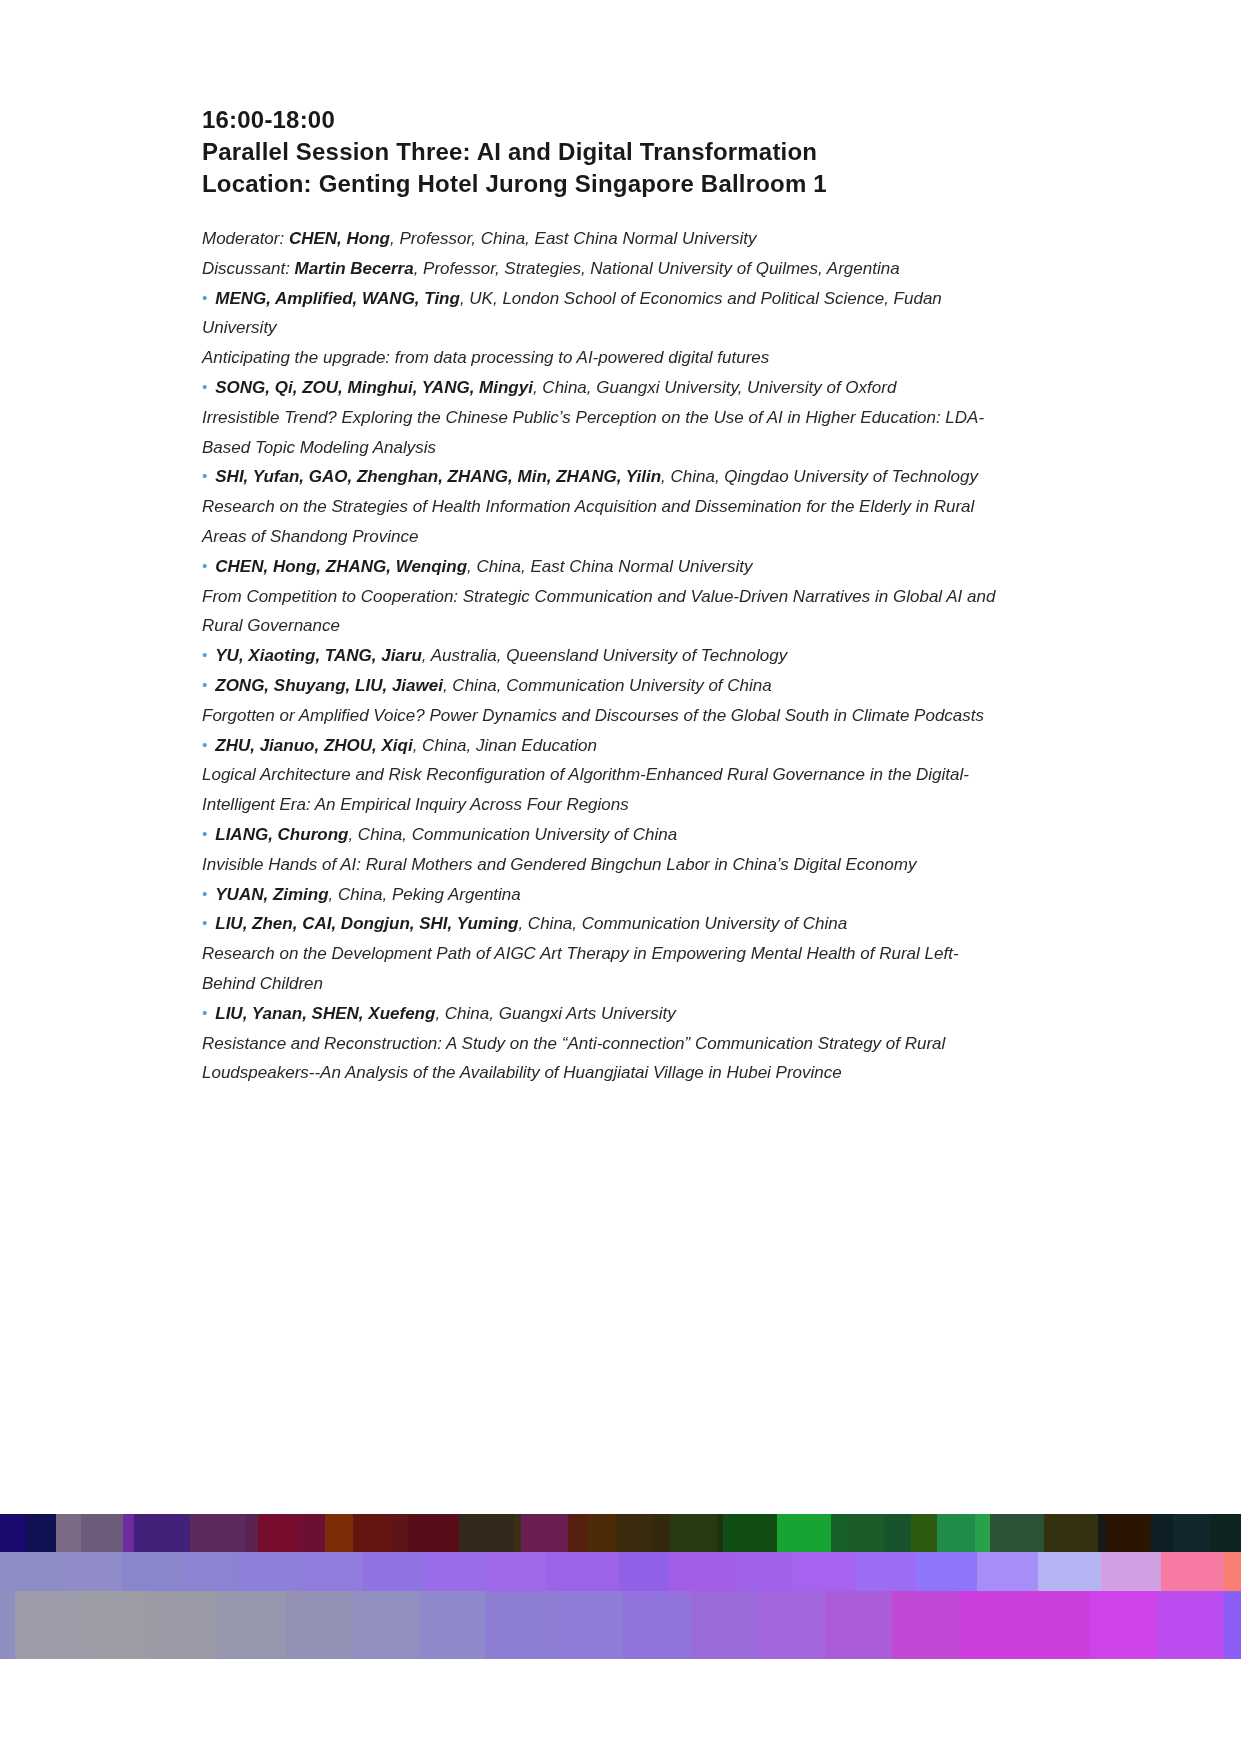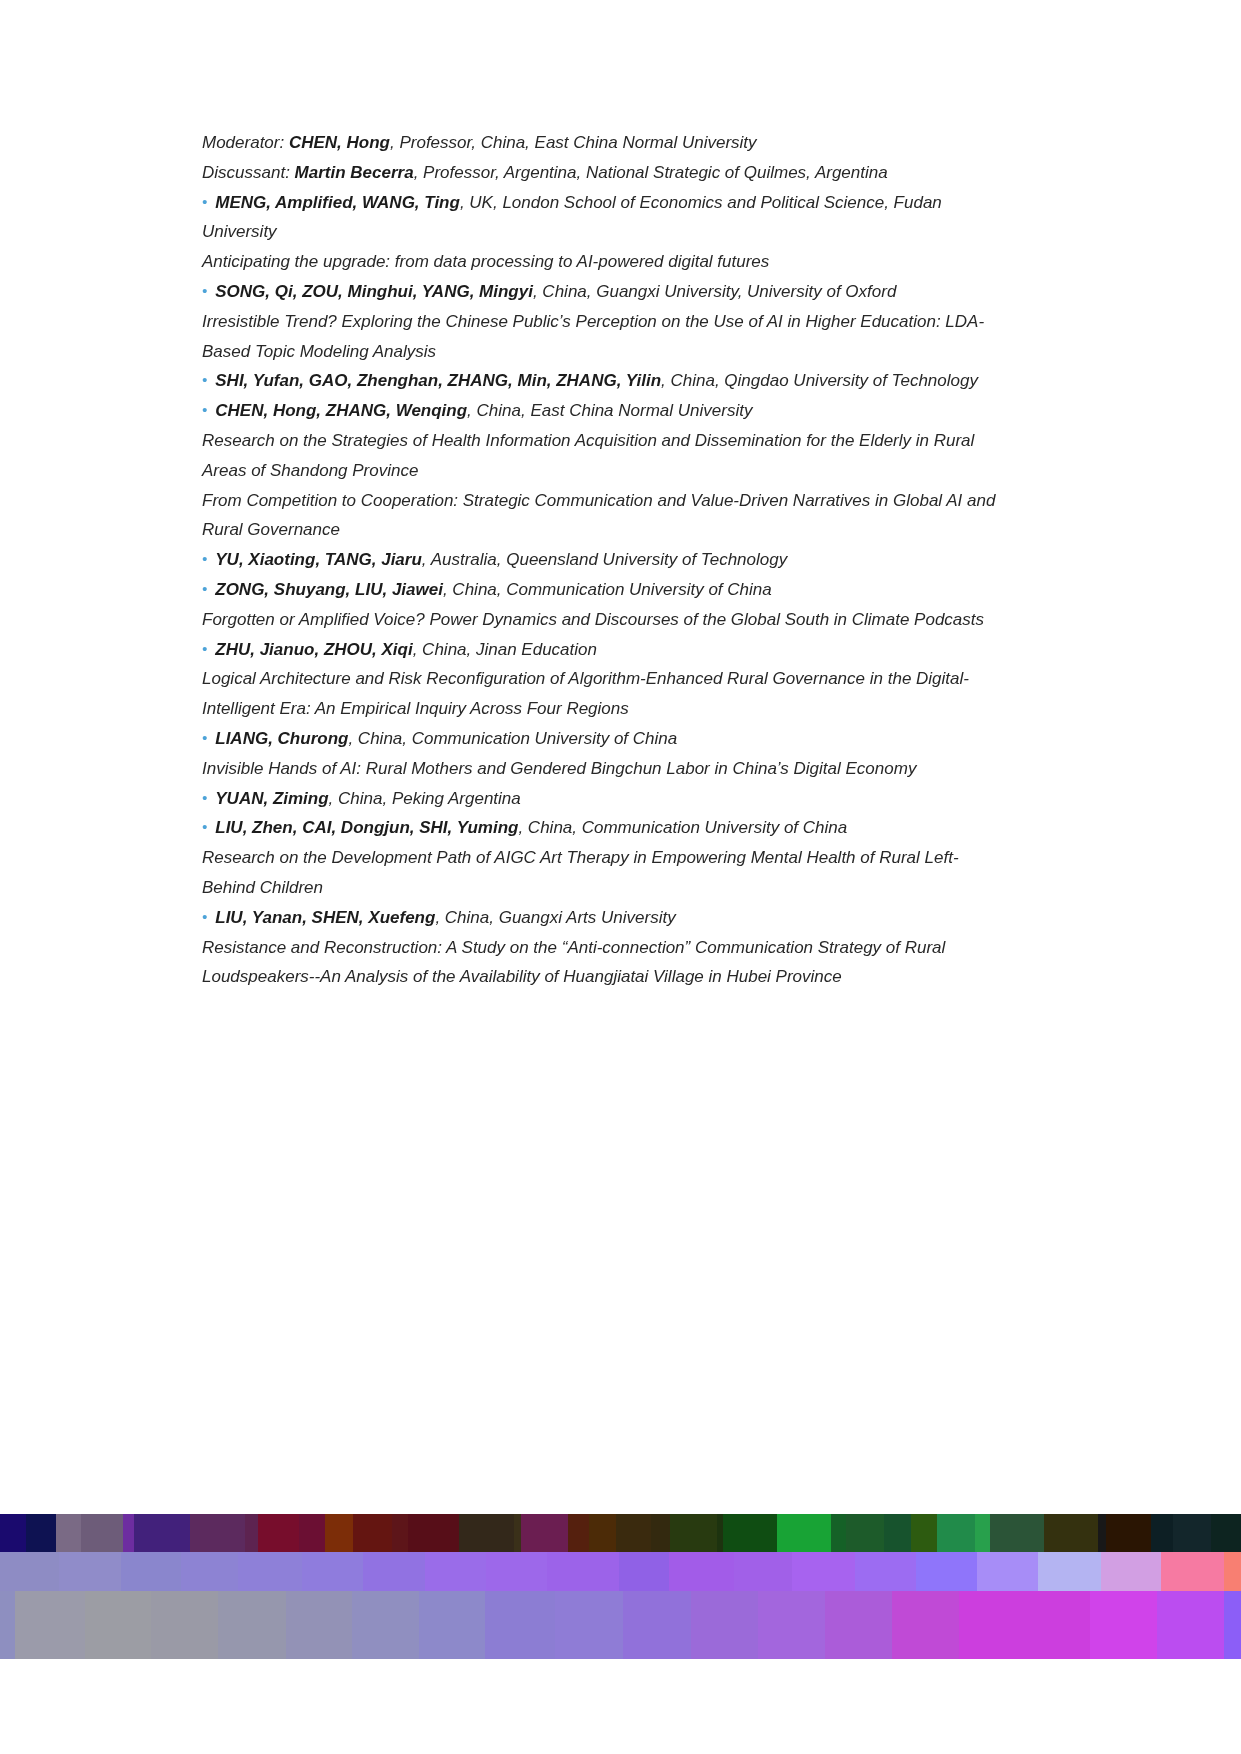--- a/index.html
+++ b/index.html
@@ -49,36 +49,41 @@
   }
   .art-row { display: flex; width: 100%; }
   .art-block { height: 100%; }
 </style>
 </head>
 <body>
 
 <div class="page">
   <div class="content">
 
+    <div class="heading">
+      <p>16:00-18:00</p>
+      <p>Parallel Session Three: AI and Digital Transformation</p>
+      <p>Location: Genting Hotel Jurong Singapore Ballroom 1</p>
+    </div>
 
     <div class="body-text">
       <p><span>Moderator: </span><b>CHEN, Hong</b><span>, Professor, China, East China Normal University</span></p>
-      <p><span>Discussant: </span><b>Martin Becerra</b><span>, Professor, Argentina, National Strategic of Quilmes, Argentina</span></p>
+      <p><span>Discussant: </span><b>Martin Becerra</b><span>, Professor, Strategies, National University of Quilmes, Argentina</span></p>
 
       <div>
   <p><span class="bullet">•</span><b>MENG, Amplified, WANG, Ting</b><span>, UK, London School of Economics and Political Science, Fudan University</span></p>
   <p>Anticipating the upgrade: from data processing to AI-powered digital futures</p>
 
   <p><span class="bullet">•</span><b>SONG, Qi, ZOU, Minghui, YANG, Mingyi</b><span>, China, Guangxi University, University of Oxford</span></p>
   <p>Irresistible Trend? Exploring the Chinese Public’s Perception on the Use of AI in Higher Education: LDA-Based Topic Modeling Analysis</p>
 
   <p><span class="bullet">•</span><b>SHI, Yufan, GAO, Zhenghan, ZHANG, Min, ZHANG, Yilin</b><span>, China, Qingdao University of Technology</span></p>
+  <p>Research on the Strategies of Health Information Acquisition and Dissemination for the Elderly in Rural Areas of Shandong Province</p>
+
   <p><span class="bullet">•</span><b>CHEN, Hong, ZHANG, Wenqing</b><span>, China, East China Normal University</span></p>
-
-  <p>Research on the Strategies of Health Information Acquisition and Dissemination for the Elderly in Rural Areas of Shandong Province</p>
   <p>From Competition to Cooperation: Strategic Communication and Value-Driven Narratives in Global AI and Rural Governance</p>
 
   <p><span class="bullet">•</span><b>YU, Xiaoting, TANG, Jiaru</b><span>, Australia, Queensland University of Technology</span></p>
 
   <p><span class="bullet">•</span><b>ZONG, Shuyang, LIU, Jiawei</b><span>, China, Communication University of China</span></p>
   <p>Forgotten or Amplified Voice? Power Dynamics and Discourses of the Global South in Climate Podcasts</p>
 
   <p><span class="bullet">•</span><b>ZHU, Jianuo, ZHOU, Xiqi</b><span>, China, Jinan Education</span></p>
   <p>Logical Architecture and Risk Reconfiguration of Algorithm-Enhanced Rural Governance in the Digital-Intelligent Era: An Empirical Inquiry Across Four Regions</p>
 

